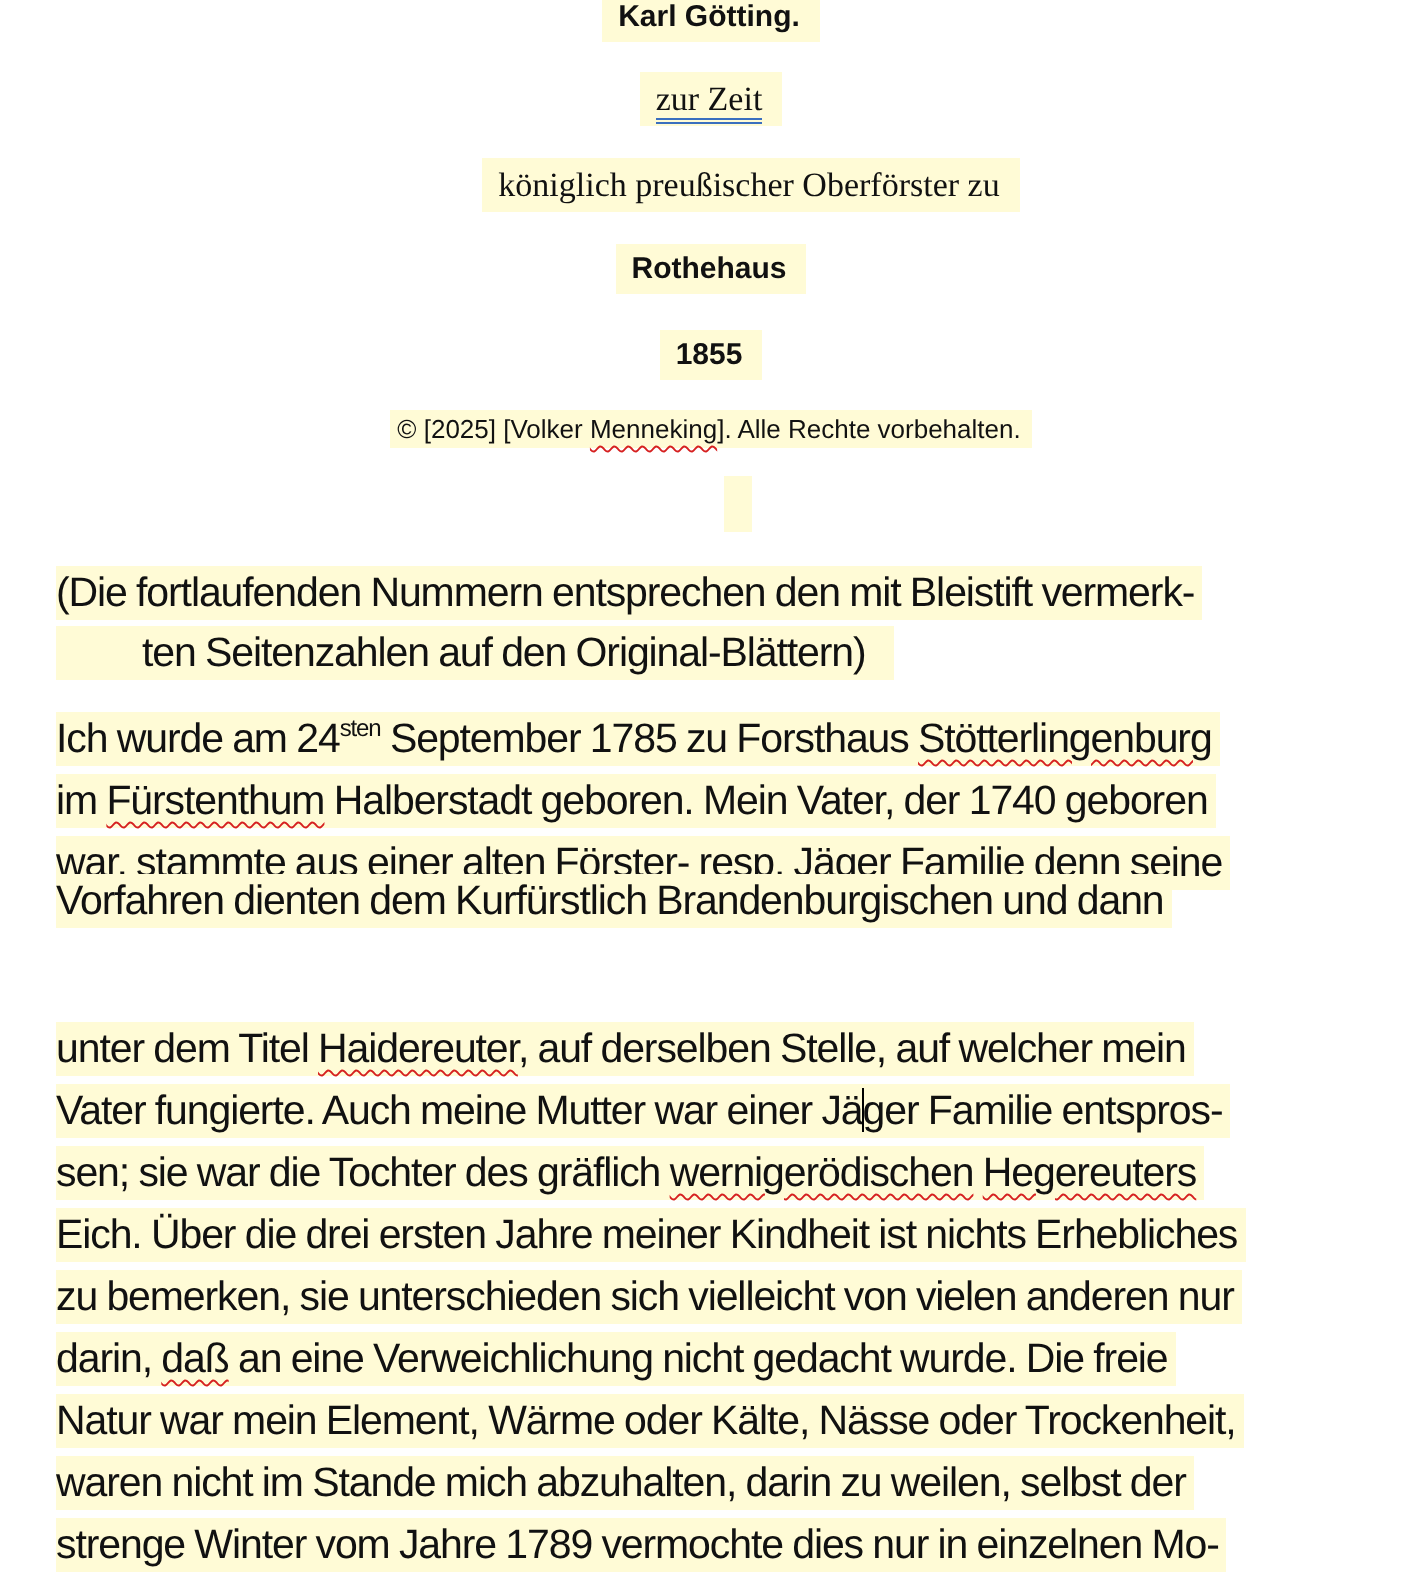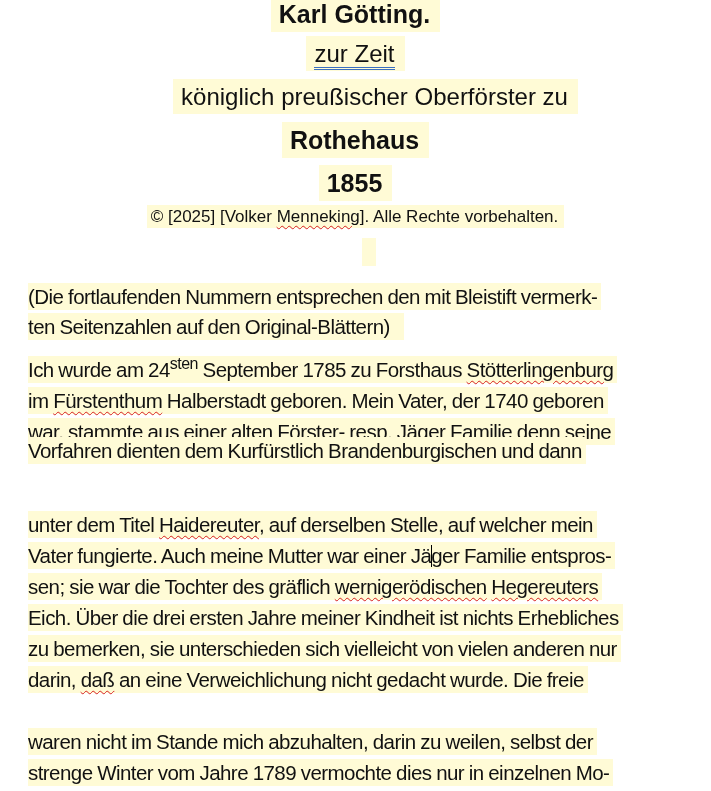--- a/index.html
+++ b/index.html
@@ -31,31 +31,32 @@
     left: 0;
     width: 711px;
     text-align: center;
     white-space: nowrap;
   }
   .center-line span.hl {
     padding: 4px 10px 4px 8px;
   }
   .title {
     font-weight: bold;
-    font-size: 25px;
+    font-size: 15px;
   }
   .subtitle {
-    font-size: 24px;
+    font-size: 17px;
+    font-family: Liberation Serif, serif;
   }
   .zur-zeit {
     border-bottom: 3px double #3a6fbf;
     padding-bottom: 0;
   }
   .copyright {
-    font-size: 17px;
+    font-size: 13px;
     font-family: "Liberation Sans", sans-serif;
   }
   .spell {
     text-decoration: underline wavy #d62020;
     text-decoration-thickness: 1px;
     text-underline-offset: 3px;
   }
   .empty-para {
     position: absolute;
     left: 362px;
@@ -71,21 +72,21 @@
     line-height: 28px;
     height: 28px;
     font-family: "Liberation Sans", "DejaVu Sans", sans-serif;
     letter-spacing: -0.55px;
     word-spacing: -0.5px;
   }
   .body-line .hl {
     padding: 2px 4px 2px 0;
   }
   sup {
-    font-size: 16px;
+    font-size: 12px;
     vertical-align: 8px;
     line-height: 0;
   }
   .cursor {
     display: inline-block;
     width: 1px;
     height: 22px;
     background: #000;
     vertical-align: -4px;
     margin: 0 -1px 0 0;
@@ -119,21 +120,21 @@
   <div class="center-line copyright" style="top:207px;">
     <span class="hl" style="padding:2px 6px 2px 4px;"><span>© [2025] [Volker </span><span class="spell">Menneking</span><span>]. Alle Rechte vorbehalten.</span></span>
   </div>
 
   <div class="empty-para hl"></div>
 
   <div class="body-line" style="top:283px;">
     <span class="hl">(Die fortlaufenden Nummern entsprechen den mit Bleistift vermerk-</span>
   </div>
   <div class="body-line" style="top:313px;">
-    <span class="hl" style="padding-right:14px;">ten Seitenzahlen auf den Original-Blättern)</span>
+    <span class="hl" style="padding-right:14px;padding-left:43px;">ten Seitenzahlen auf den Original-Blättern)</span>
   </div>
 
   <div class="body-line" style="top:356px;">
     <span class="hl"><span>Ich wurde am 24</span><sup>sten</sup><span> September 1785 zu Forsthaus </span><span class="spell">Stötterlingenburg</span></span>
   </div>
   <div class="body-line" style="top:387px;">
     <span class="hl"><span>im </span><span class="spell">Fürstenthum</span><span> Halberstadt geboren. Mein Vater, der 1740 geboren</span></span>
   </div>
   <div class="body-line" style="top:418px;">
     <span class="hl">war, stammte aus einer alten Förster- resp. Jäger Familie denn seine</span>
@@ -152,20 +153,23 @@
   </div>
   <div class="body-line" style="top:604px;">
     <span class="hl">Eich. Über die drei ersten Jahre meiner Kindheit ist nichts Erhebliches</span>
   </div>
   <div class="body-line" style="top:635px;">
     <span class="hl">zu bemerken, sie unterschieden sich vielleicht von vielen anderen nur</span>
   </div>
   <div class="body-line" style="top:666px;">
     <span class="hl"><span>darin, </span><span class="spell">daß</span><span> an eine Verweichlichung nicht gedacht wurde. Die freie</span></span>
   </div>
+  <div class="body-line" style="top:697px;">
+    <span class="hl">Natur war mein Element, Wärme oder Kälte, Nässe oder Trockenheit,</span>
+  </div>
   <div class="body-line" style="top:728px;">
     <span class="hl">waren nicht im Stande mich abzuhalten, darin zu weilen, selbst der</span>
   </div>
   <div class="body-line" style="top:759px;">
     <span class="hl">strenge Winter vom Jahre 1789 vermochte dies nur in einzelnen Mo-</span>
   </div>
 
 </div>
 
 </body></html>

